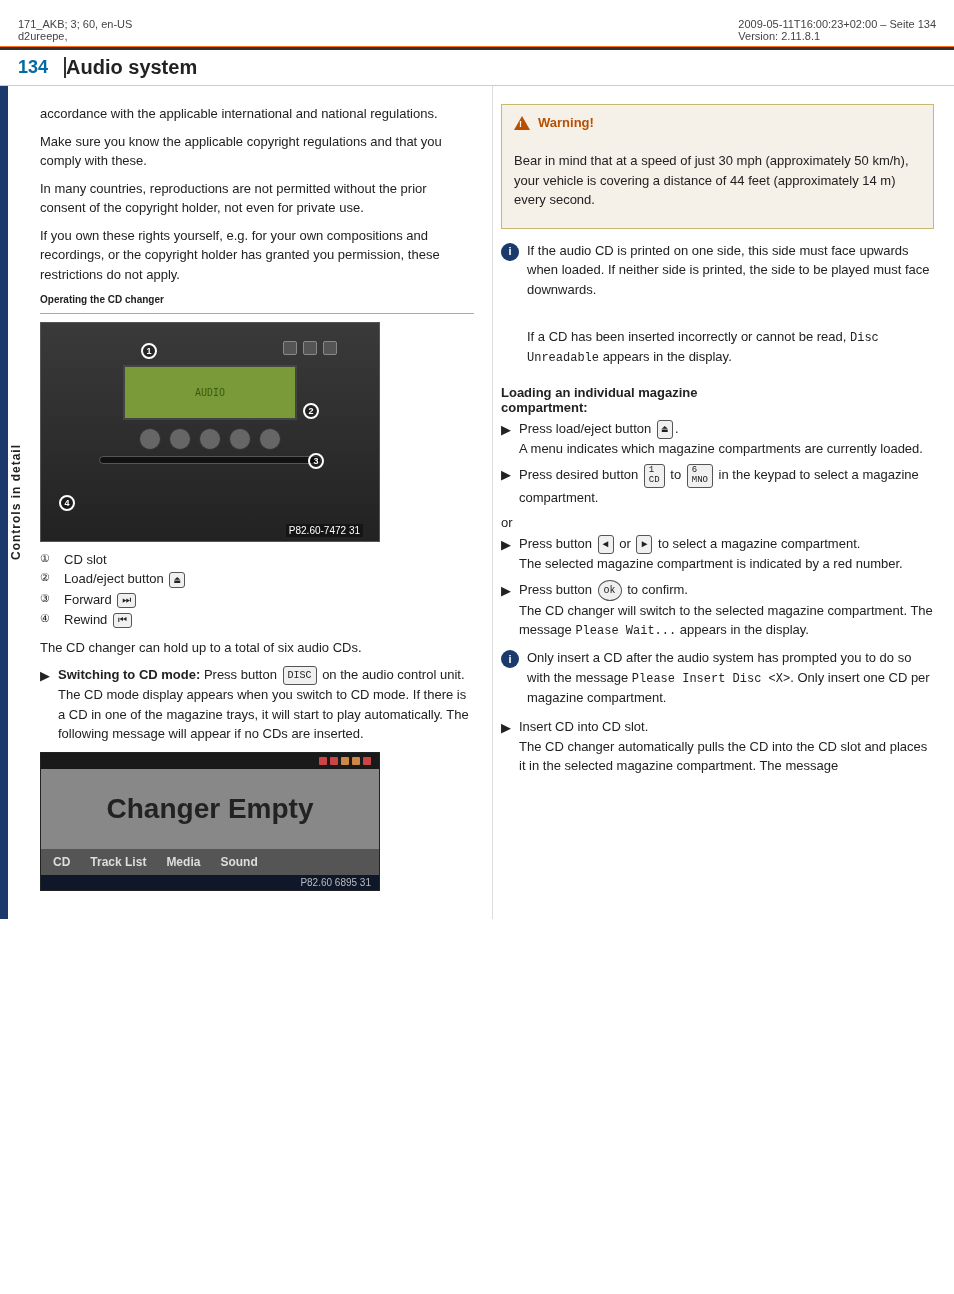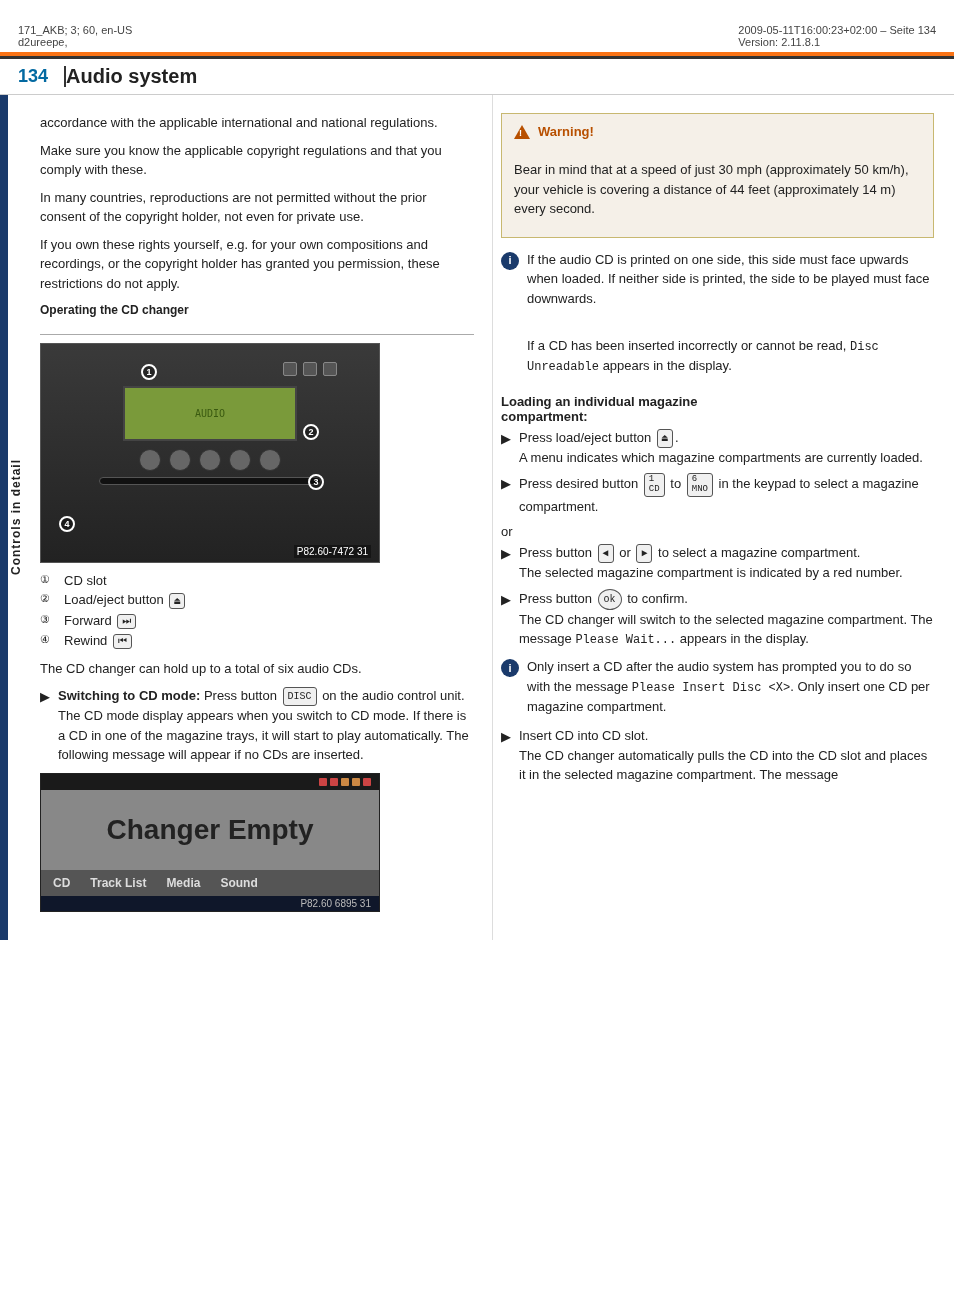--- a/index.html
+++ b/index.html
@@ -9,24 +9,24 @@
       background: #fff;
       color: #222;
       width: 954px;
       min-height: 1294px;
     }
 
     
     .meta-bar {
       display: flex;
       justify-content: space-between;
-      padding: 24px 18px 4px 18px;
+      padding: 18px 18px 4px 18px;
       font-size: 11px;
       color: #444;
-      border-bottom: 4px solid #f97316;
+      border-bottom: 1px solid #f97316;
     }
 
     
     .page-header {
       display: flex;
       align-items: center;
       border-top: 3px solid #333;
       border-bottom: 1px solid #ccc;
       padding: 6px 0 6px 18px;
       margin-bottom: 0;
@@ -92,26 +92,26 @@
       padding: 18px 18px 18px 8px;
       border-left: 1px solid #ddd;
     }
 
     p {
       margin-bottom: 8px;
       line-height: 1.5;
     }
 
     h3 {
-      font-size: 12px;
+      font-size: 10px;
       font-weight: bold;
       margin-bottom: 8px;
       margin-top: 10px;
       border-bottom: 1px solid #aaa;
-      padding-bottom: 17px;
+      padding-bottom: 8px;
     }
 
     h4 {
       font-size: 13px;
       font-weight: bold;
       margin-bottom: 4px;
       margin-top: 8px;
     }
 
     
@@ -120,21 +120,21 @@
       height: 220px;
       background: #888;
       border: 1px solid #555;
       margin-bottom: 10px;
       position: relative;
       overflow: hidden;
     }
     .cd-changer-img .img-caption {
       position: absolute;
       bottom: 4px;
-      right: 8px;
+      right: 16px;
       font-size: 10px;
       color: #fff;
       background: rgba(0,0,0,0.4);
       padding: 1px 3px;
     }
     
     .audio-unit {
       width: 100%;
       height: 100%;
       background: linear-gradient(180deg, #4a4a4a 0%, #2a2a2a 100%);

